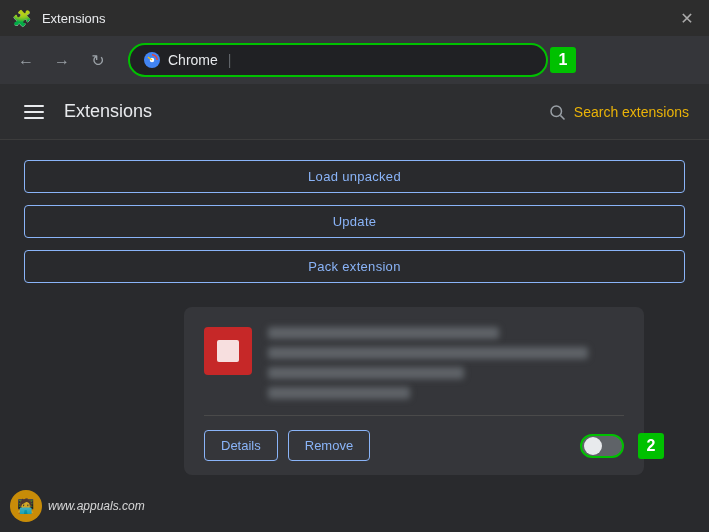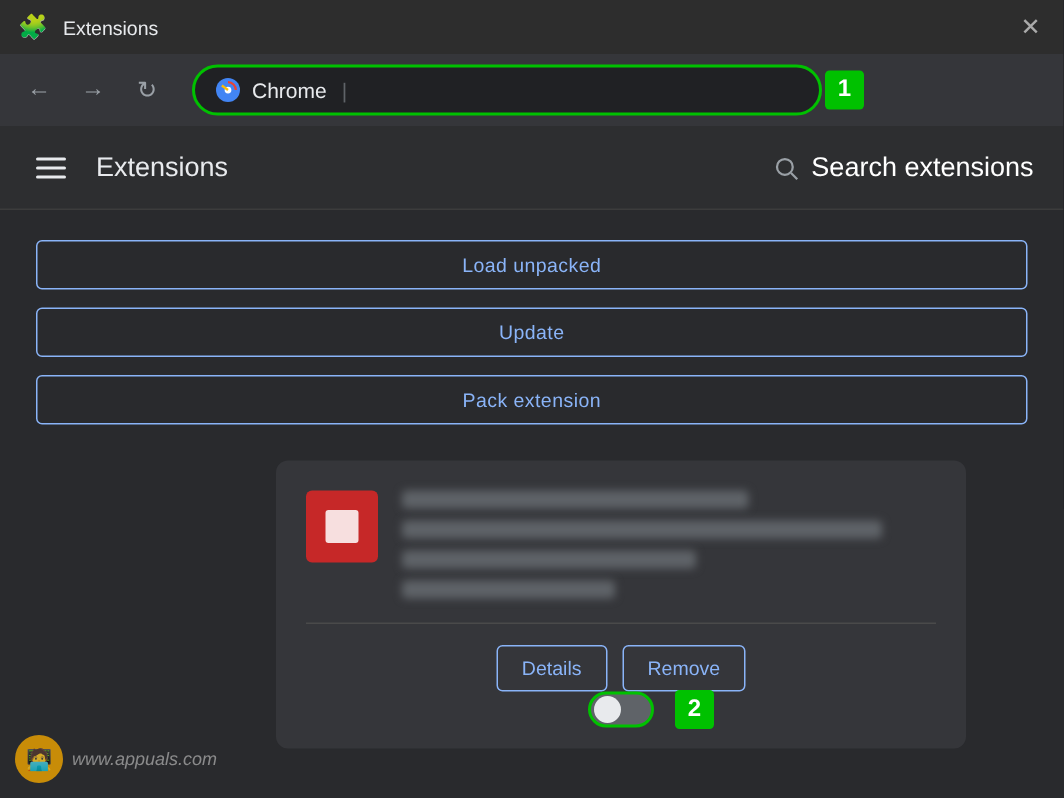--- a/index.html
+++ b/index.html
@@ -163,22 +163,22 @@
       display: flex;
       align-items: center;
       gap: 8px;
       color: #9aa0a6;
     }
     .search-icon-svg {
       width: 18px;
       height: 18px;
     }
     .search-text {
-      color: #ffffff;
-      font-size: 18px;
+      color: #eab308;
+      font-size: 14px;
       text-align: center;
     }
 
     
     .main-content {
       background: #292a2d;
       padding: 20px 24px;
       min-height: calc(532px - 36px - 48px - 56px);
     }
 
@@ -262,21 +262,20 @@
       filter: blur(3px);
     }
 
     .ext-card-bottom {
       display: flex;
       align-items: center;
       justify-content: space-between;
       padding: 14px 0;
       border-top: 1px solid #4a4a4a;
       margin-top: 8px;
-      flex-direction: column;
     }
 
     .ext-card-actions {
       display: flex;
       gap: 10px;
     }
     .ext-action-btn {
       padding: 7px 16px;
       border: 1px solid #8ab4f8;
       border-radius: 4px;
@@ -344,21 +343,21 @@
       width: 32px;
       height: 32px;
       background: #f0a500;
       border-radius: 50%;
       display: flex;
       align-items: center;
       justify-content: center;
       font-size: 14px;
     }
     .watermark-text {
-      color: #a3a3a3;
+      color: #ffffff;
       font-size: 12px;
       font-style: italic;
     }
   </style>
 </head>
 <body>
 
 <div class="title-bar">
   <span style="font-size:16px;">🧩</span>
   <span class="title-bar-title">Extensions</span>

